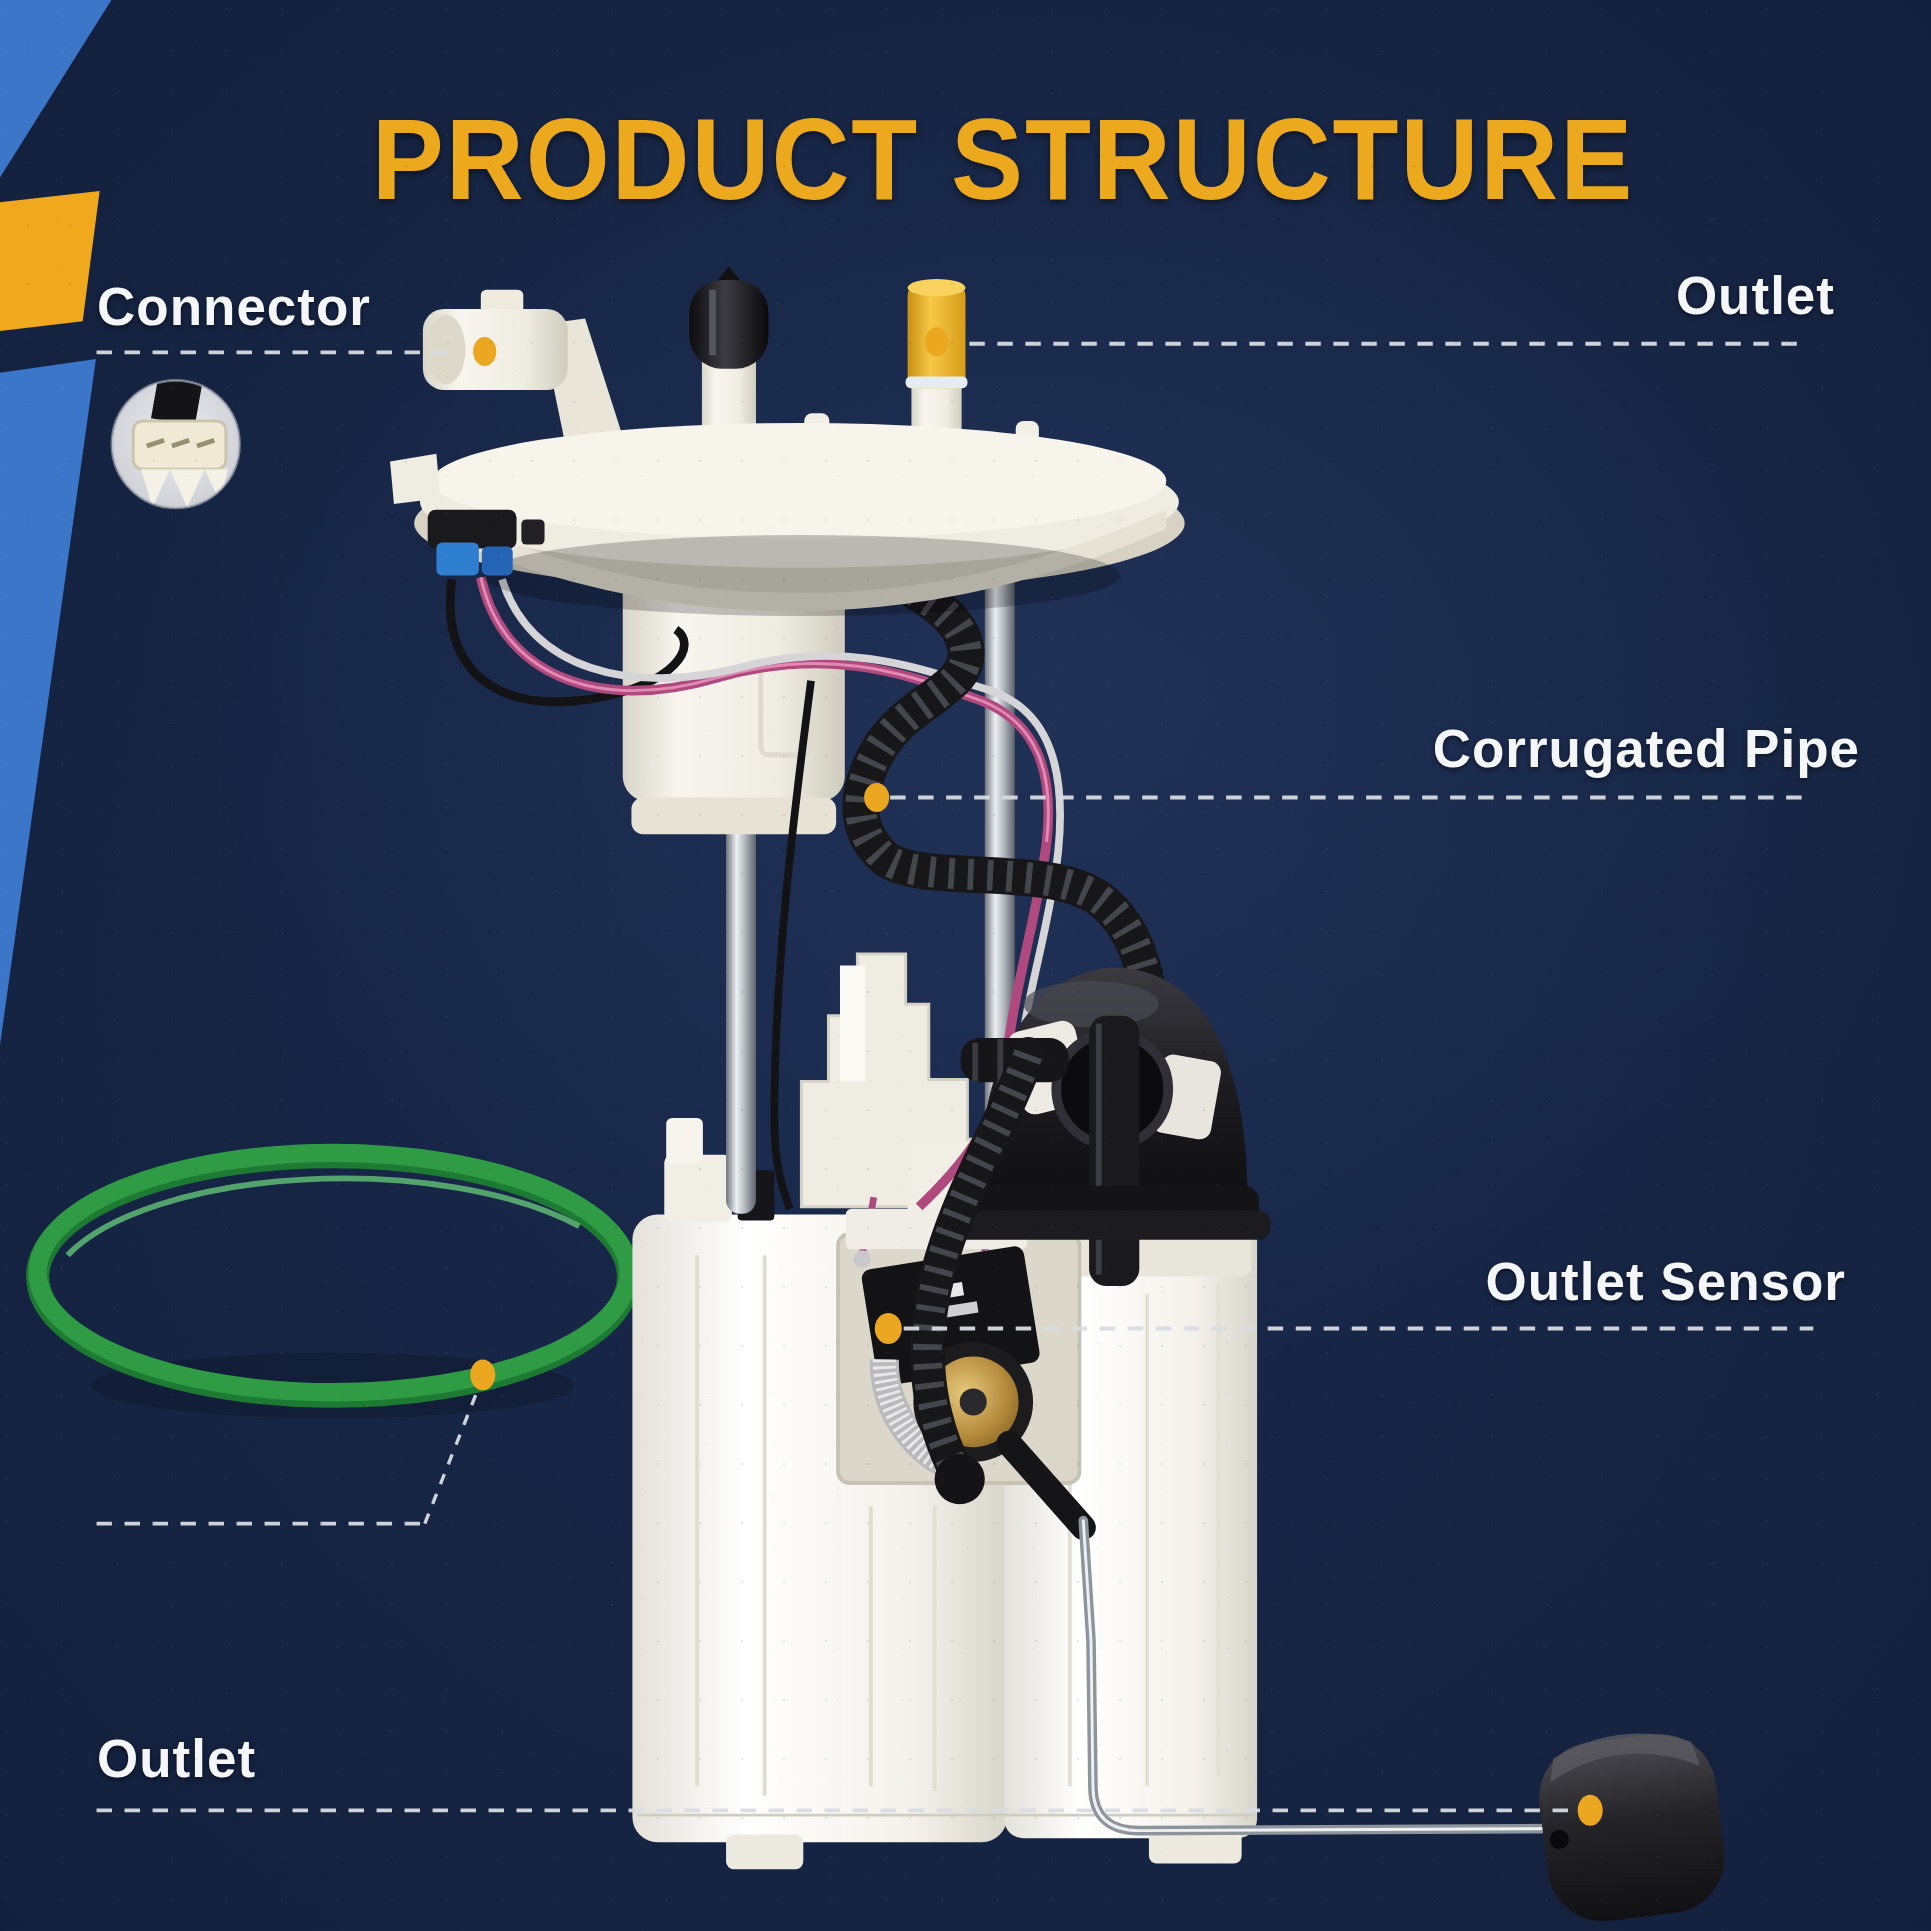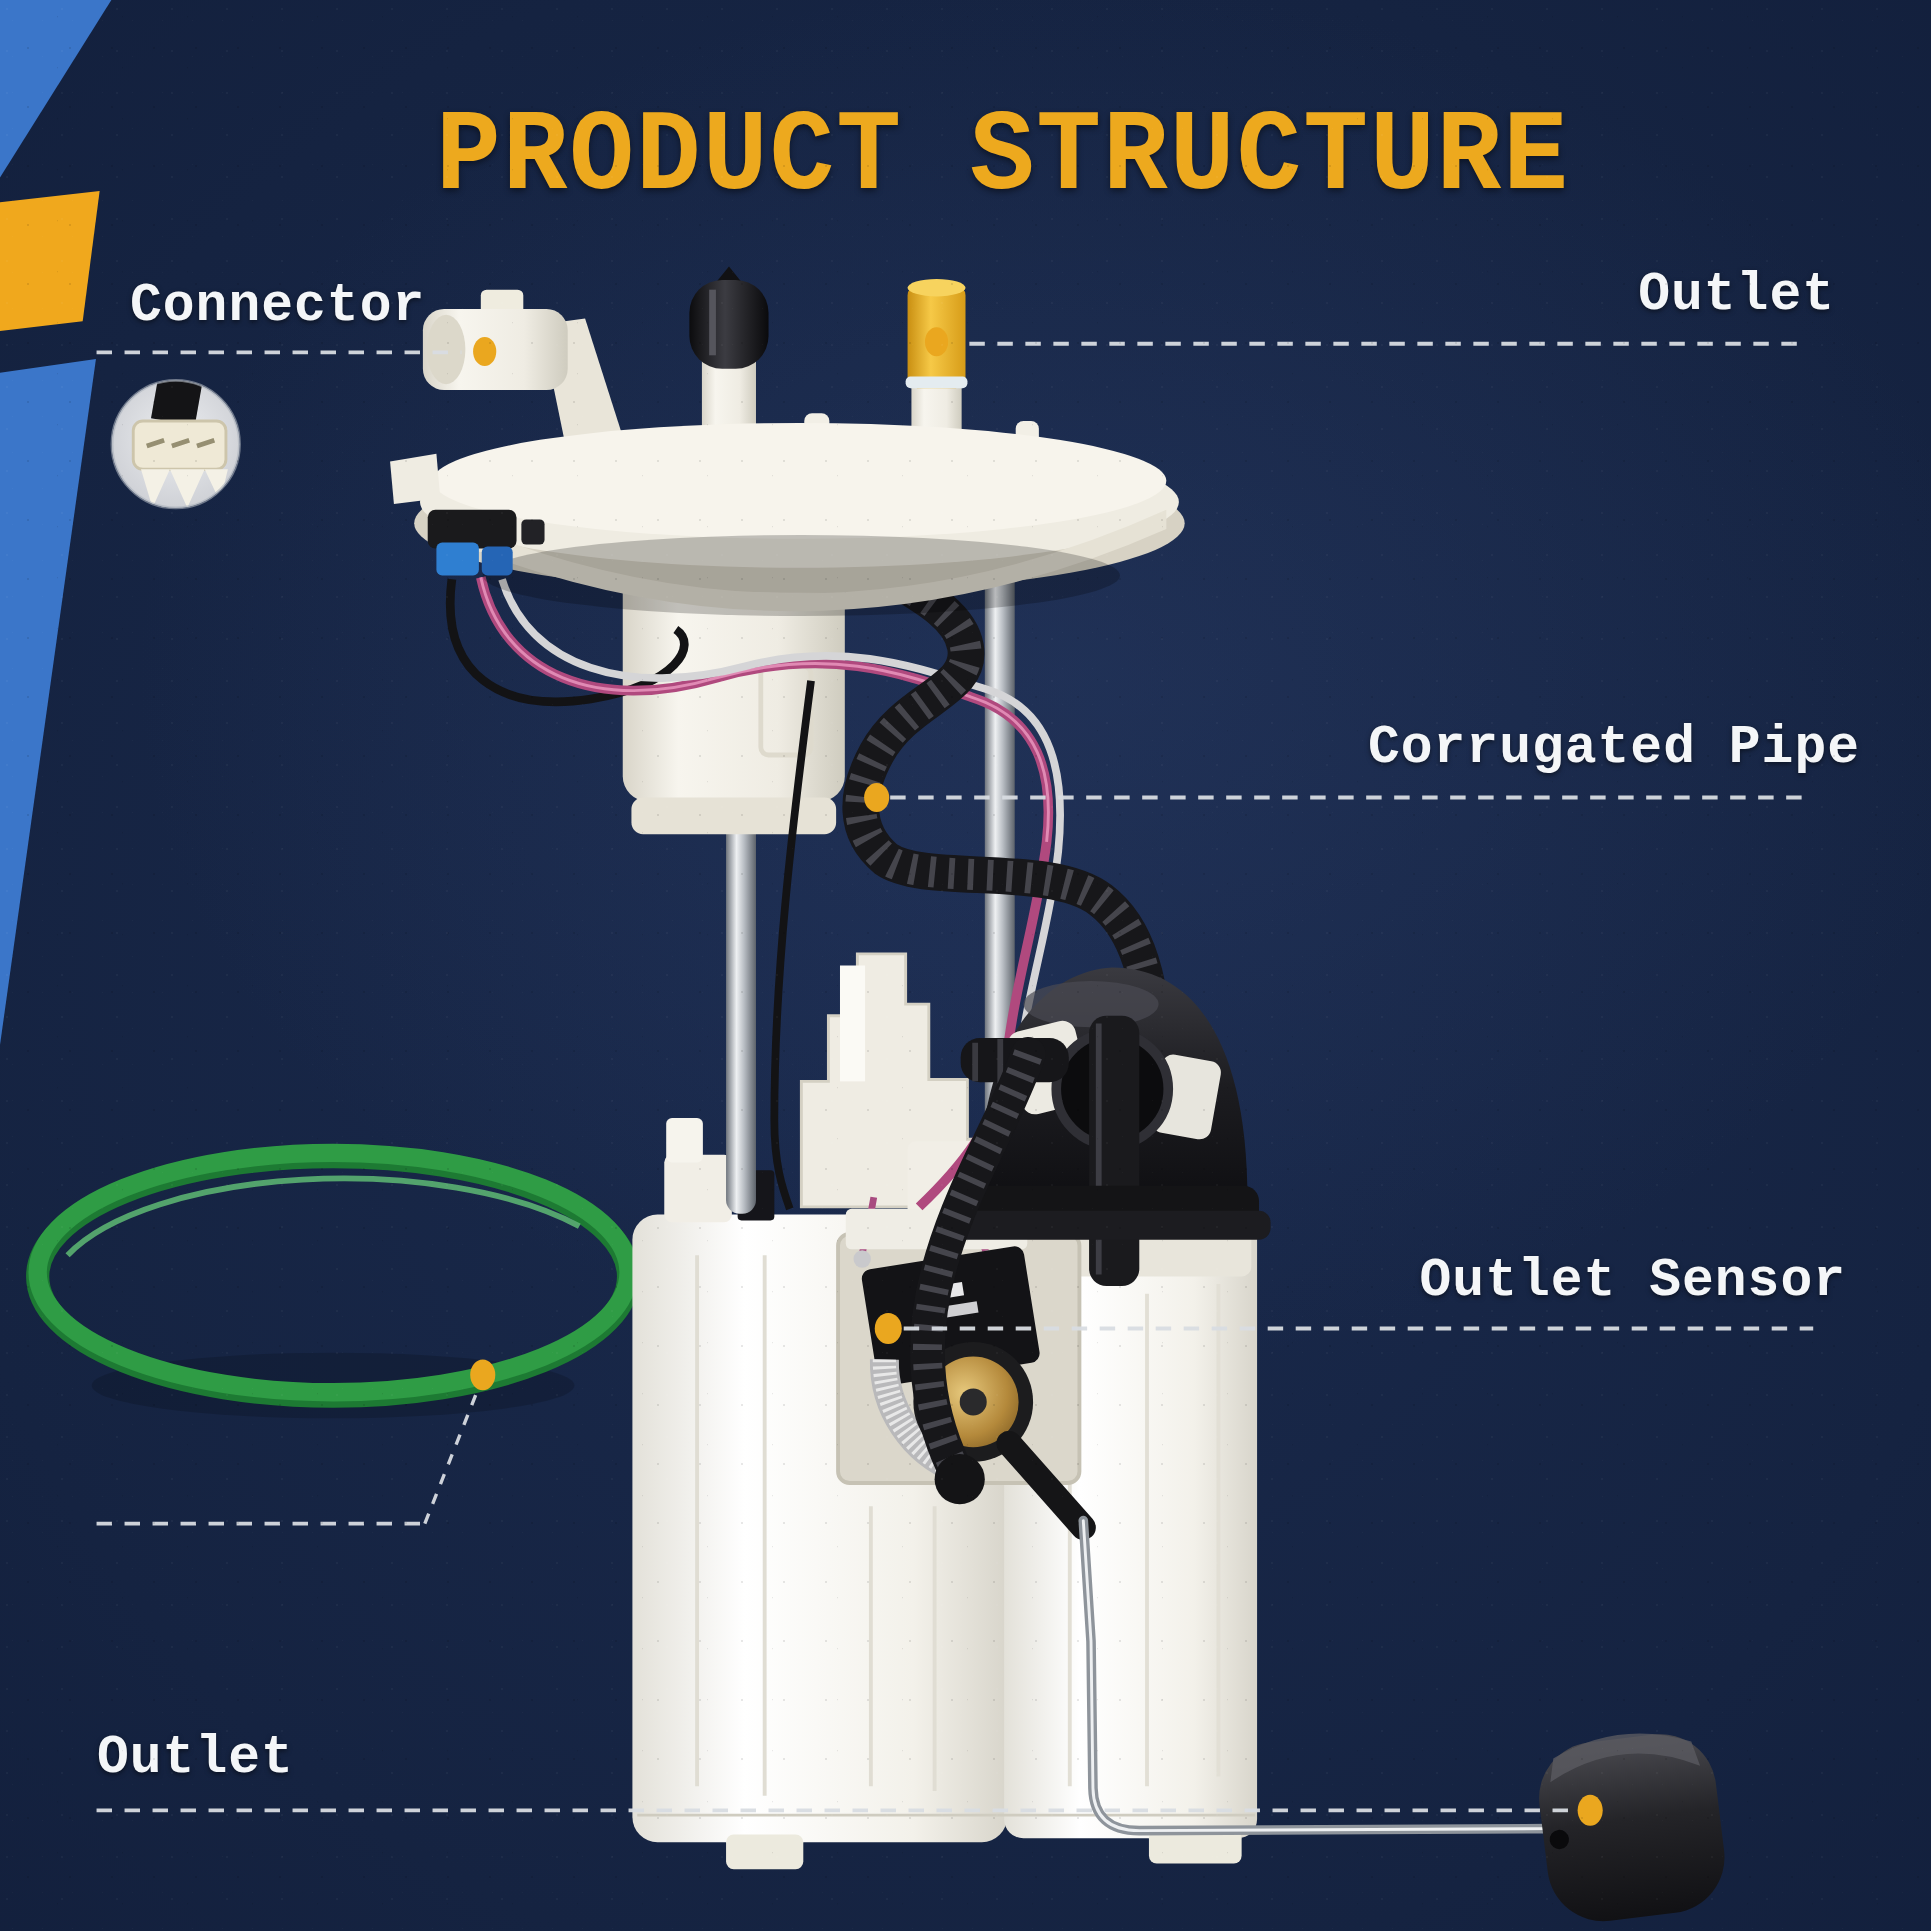--- a/index.html
+++ b/index.html
@@ -1,18 +1,18 @@
 <!DOCTYPE html>
 <html><head>
 <meta charset="utf-8">
 <style>
   html,body{margin:0;padding:0;background:#0c1630;}
   #stage{
     position:relative;width:1931px;height:1931px;overflow:hidden;
-    font-family:Liberation Mono, monospace;
+    font-family:Liberation Sans, sans-serif;
     background:
       radial-gradient(1545px 1159px at 55% 35%, rgba(46,66,110,.35), rgba(0,0,0,0) 60%),
       radial-gradient(2317px 2317px at 50% 50%, #1a2a4d 0%, #152341 45%, #101c38 78%, #0d182f 100%);
   }
   
   #stage::after{
     content:"";position:absolute;inset:0;pointer-events:none;opacity:.18;
     background-image:
       radial-gradient(2.9px 2.9px at 13% 22%, rgba(255,255,255,.20) 0 35%, transparent 40%),
       radial-gradient(2.9px 2.9px at 67% 81%, rgba(0,0,0,.5) 0 35%, transparent 40%),
@@ -30,21 +30,21 @@
   #title{
     position:absolute;left:0;right:0;top:93px;text-align:center;padding-left:75px;
     font-size:108px;font-weight:bold;letter-spacing:1.9px;color:#eda91e;
     transform:scaleY(1.06);transform-origin:top center;
     text-shadow:0 2.9px 5.8px rgba(0,0,0,.45);white-space:nowrap;
   }
   .part-label{
     position:absolute;color:#f4f6f8;font-weight:bold;font-size:53px;letter-spacing:1px;
     text-shadow:0 1.9px 4.8px rgba(0,0,0,.5);white-space:nowrap;
   }
-  #label-connector{left:97px;top:276px;margin-left:33px;}
+  #label-connector{left:97px;top:276px;}
   #label-outlet{right:96px;top:265px;}
   #label-corrugated{right:71px;top:718px;}
   #label-level{right:85px;top:1251px;}
   #label-tankseal{left:97px;top:1444px;}
   #label-float{left:97px;top:1728px;}
   svg{position:absolute;left:0;top:0;}
 </style>
 </head>
 <body>
 

